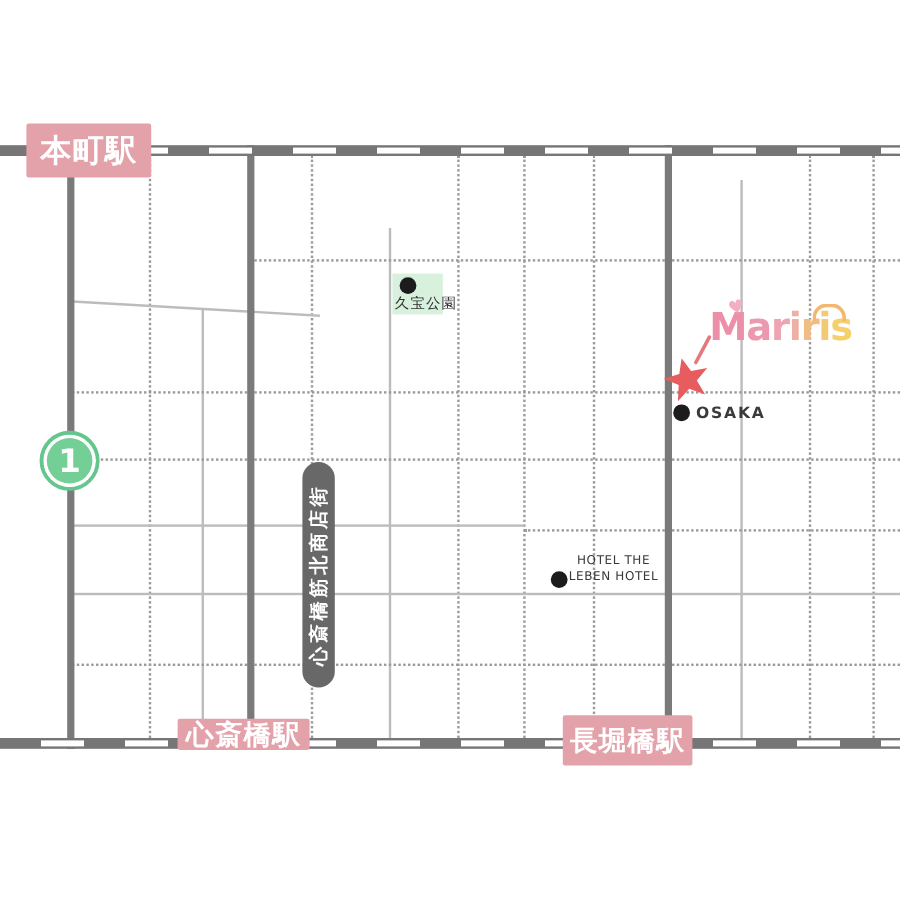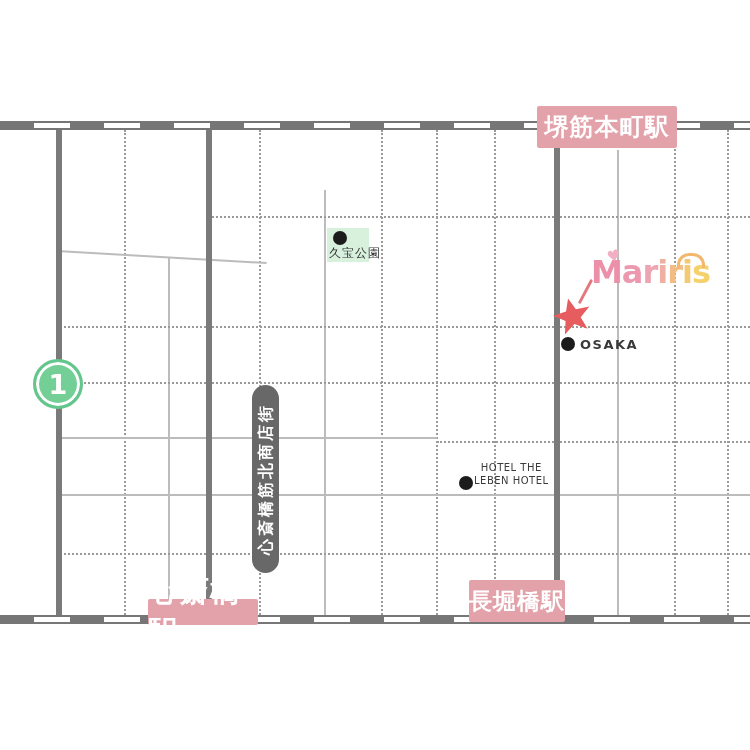--- a/index.html
+++ b/index.html
@@ -133,23 +133,23 @@
 
   <div class="logo">
     <span style="color: rgb(236, 143, 169);">M</span><span style="color: rgb(236, 153, 175);">a</span><span style="color: rgb(237, 164, 179);">r</span><span style="color: rgb(239, 176, 164);">i</span><span style="color: rgb(242, 189, 133);">r</span><span style="color: rgb(244, 201, 116);">i</span><span style="color: rgb(245, 209, 108);">s</span>
     <span class="heart" style="color: rgb(242, 174, 194);">♥</span>
     <span class="arc"></span>
   </div>
 
   <div class="star-stick" style="background-color: rgb(228, 120, 127);"></div>
   <div class="star" style="background-color: rgb(230, 92, 95);"></div>
 
-  <div class="station" style="left:537px;top:106px;width:140px;height:42px;font-size:24px;">
-    <span>堺筋本町駅</span>
+  <div class="station" style="left:22px;top:103px;width:104px;height:45px;font-size:26px;">
+    <span>本町駅</span>
   </div>
-  <div class="station" style="left:148px;top:599px;width:110px;height:26px;font-size:30px;">
+  <div class="station" style="left:148px;top:599px;width:110px;height:26px;font-size:23px;">
     <span>心斎橋駅</span>
   </div>
-  <div class="station" style="left:469px;top:580px;width:96px;height:42px;font-size:23px;">
+  <div class="station" style="left:469px;top:596px;width:108px;height:42px;font-size:23px;">
     <span>長堀橋駅</span>
   </div>
 
 </div>
 
 </body></html>

